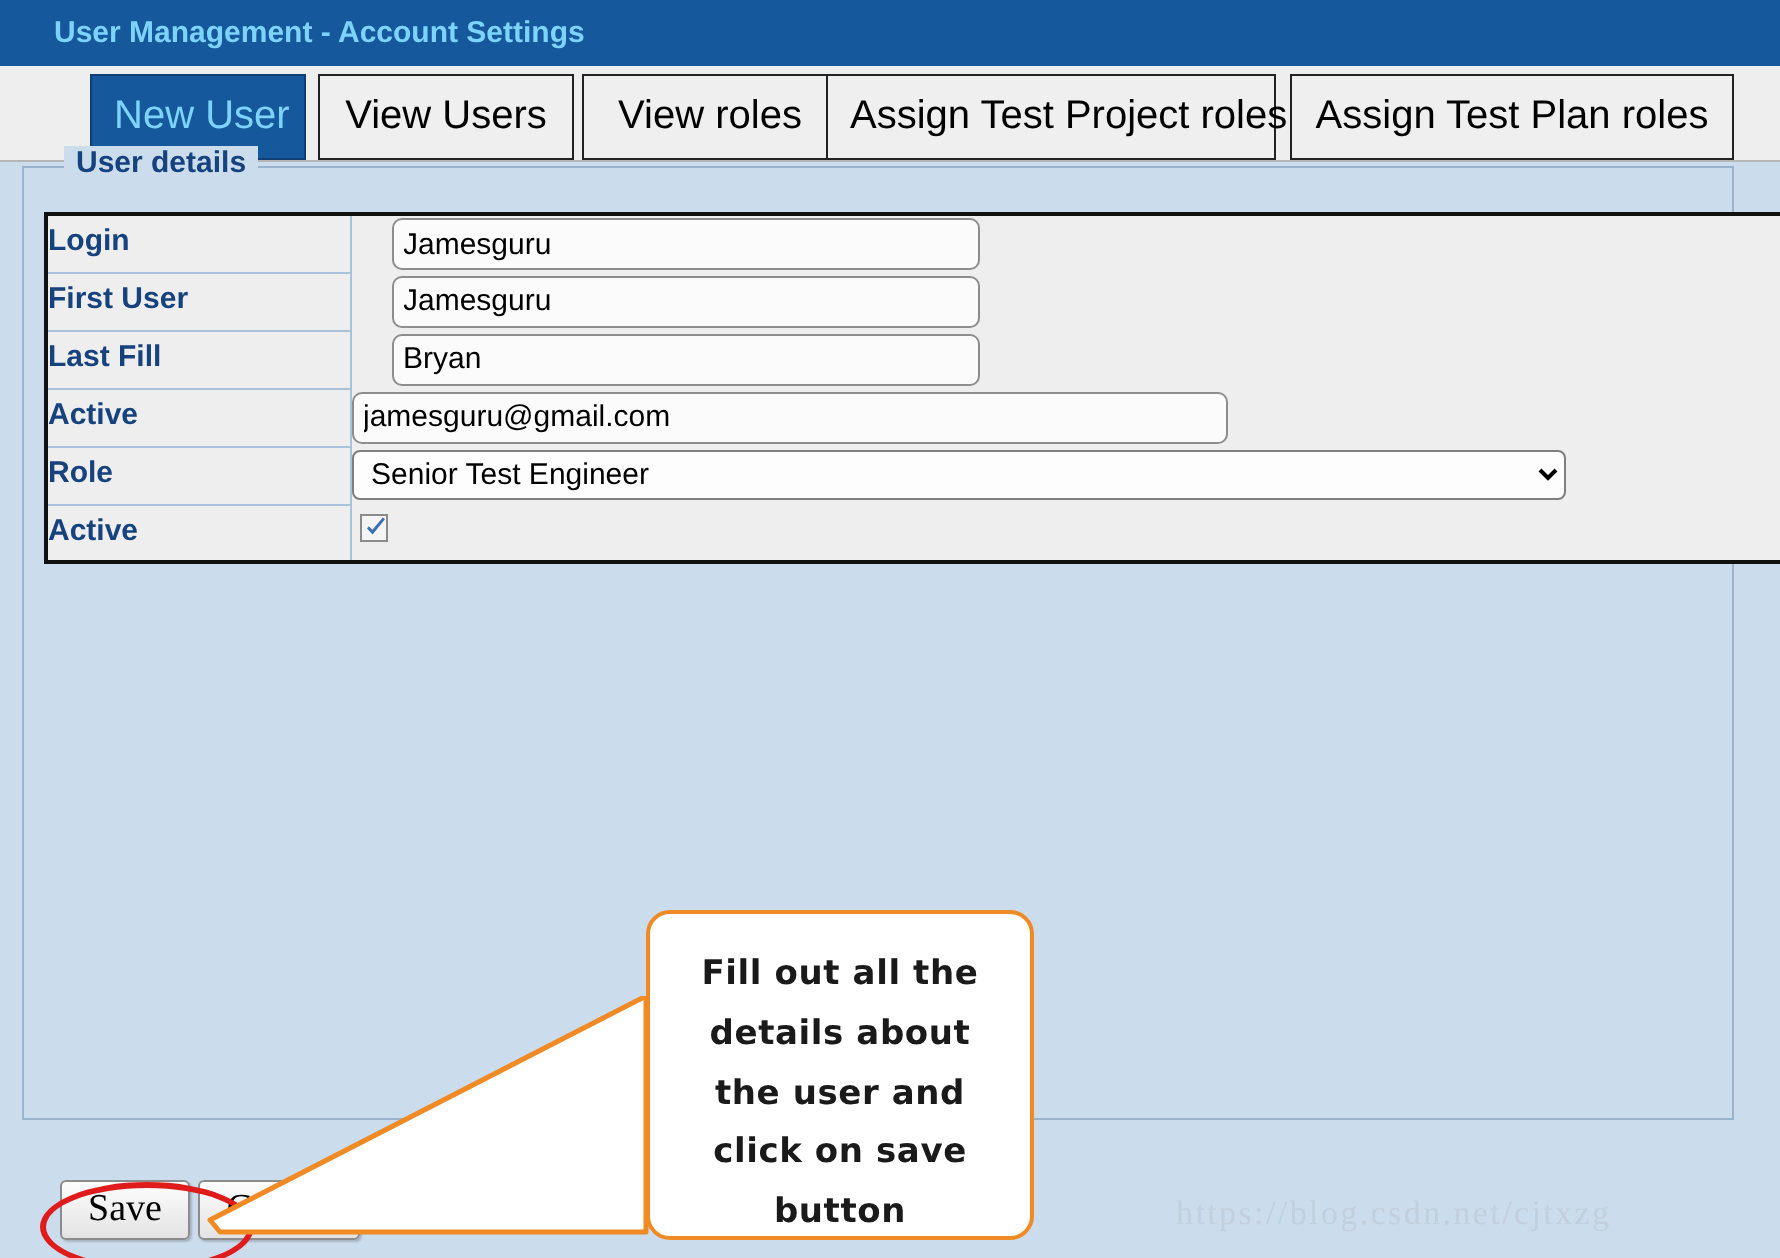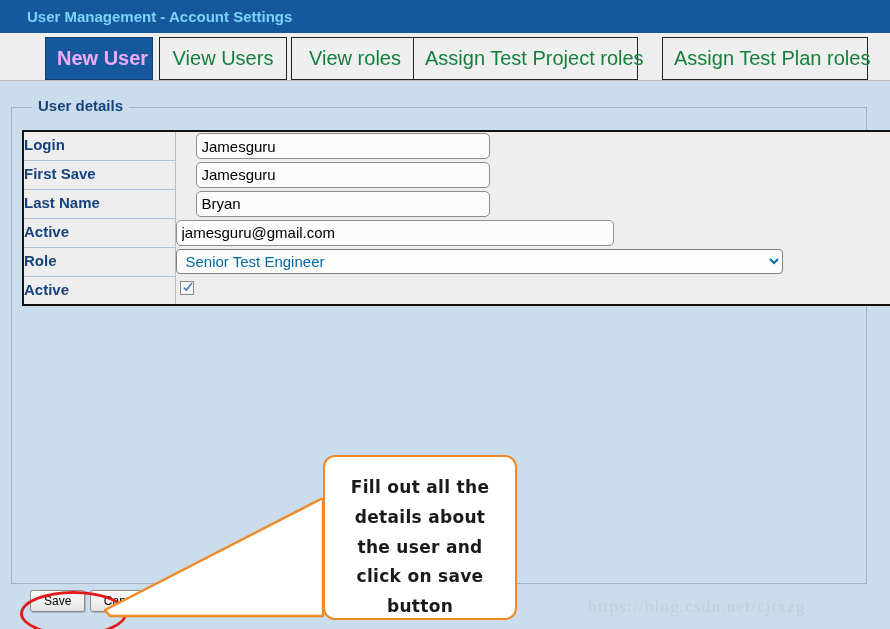--- a/index.html
+++ b/index.html
@@ -43,45 +43,44 @@
   }
   .tab {
     position: absolute;
     top: 4px;
     height: 43px;
     line-height: 41px;
     box-sizing: border-box;
     font-size: 20px;
     background: #efefef;
     border: 1px solid #222222;
-    color: #15803d;
+    color: #000000;
     padding: 0 11px;
     white-space: nowrap;
     text-align: center;
     cursor: pointer;
   }
   .tab.active {
     background: #15599c;
-    color: #f0abfc;
+    color: #7dd3fc;
     border-color: #0e3f72;
-    font-weight: bold;
   }
 
   
   #content {
     position: absolute;
     left: 0; top: 81px;
     width: 890px;
     height: 548px;
     background: #cbdcec;
   }
 
   #fieldset {
     position: absolute;
-    left: 11px; top: 26px;
+    left: 11px; top: 2px;
     width: 856px;
     height: 477px;
     border: 1px solid #9ab4cd;
     box-sizing: border-box;
   }
   #fieldset-legend {
     position: absolute;
     left: 20px;
     top: -11px;
     background: #cbdcec;
@@ -137,21 +136,21 @@
     box-sizing: border-box;
     padding: 0 5px;
     outline: none;
   }
   input.txt.w-standard { width: 294px; margin-left: 20px; }
   input.txt.w-email    { width: 438px; }
 
   select.sel {
     font-family: "Liberation Sans", sans-serif;
     font-size: 15px;
-    color: #0369a1;
+    color: #000000;
     background: #fdfdfd;
     border: 1px solid #7f7f7f;
     border-radius: 4px;
     height: 25px;
     box-sizing: border-box;
     padding: 0 2px 0 5px;
     outline: none;
   }
   select.w-role   { width: 607px; }
   select.w-locale { width: 190px; }
@@ -171,22 +170,22 @@
   }
   .chk svg { position: absolute; left: 1px; top: 0px; }
 
   
   #buttons {
     position: absolute;
     left: 30px;
     top: 509px;
   }
   button.btn {
-    font-family: Liberation Sans, sans-serif;
-    font-size: 12px;
+    font-family: Liberation Serif, serif;
+    font-size: 19px;
     color: #000000;
     background: linear-gradient(#fdfdfd, #e3e3e3);
     border: 1px solid #8c8c8c;
     border-radius: 3px;
     padding: 3px 13px;
     cursor: pointer;
     box-shadow: 1px 1px 1px rgba(0,0,0,0.18);
   }
 
   
@@ -260,49 +259,49 @@
   </div>
   <div class="tab" id="tab1" style="left:159px;width:128px;">
     <span>View Users</span>
   </div>
   <div class="tab" id="tab2" style="left:291px;width:128px;">
     <span>View roles</span>
   </div>
   <div class="tab" id="tab3" style="left:413px;width:225px;">
     <span>Assign Test Project roles</span>
   </div>
-  <div class="tab" id="tab4" style="left:662px;width:206px;">
+  <div class="tab" id="tab4" style="left:645px;width:222px;">
     <span>Assign Test Plan roles</span>
   </div>
 </div>
 
 <div id="content">
 
   <div id="fieldset">
     <div id="fieldset-legend">User details</div>
 
     <table id="details-table">
       <tbody>
 
         <tr>
           <td class="label-cell">Login</td>
           <td class="field-cell">
             <input class="txt w-standard" type="text" value="Jamesguru" style="">
           </td>
         </tr>
 
         <tr>
-          <td class="label-cell">First Save</td>
+          <td class="label-cell">First User</td>
           <td class="field-cell">
             <input class="txt w-standard" type="text" value="Jamesguru" style="">
           </td>
         </tr>
 
         <tr>
-          <td class="label-cell">Last Name</td>
+          <td class="label-cell">Last Fill</td>
           <td class="field-cell">
             <input class="txt w-standard" type="text" value="Bryan" style="">
           </td>
         </tr>
 
 
         <tr>
           <td class="label-cell">Active</td>
           <td class="field-cell">
             <input class="txt w-email" type="text" value="jamesguru@gmail.com" style="">

